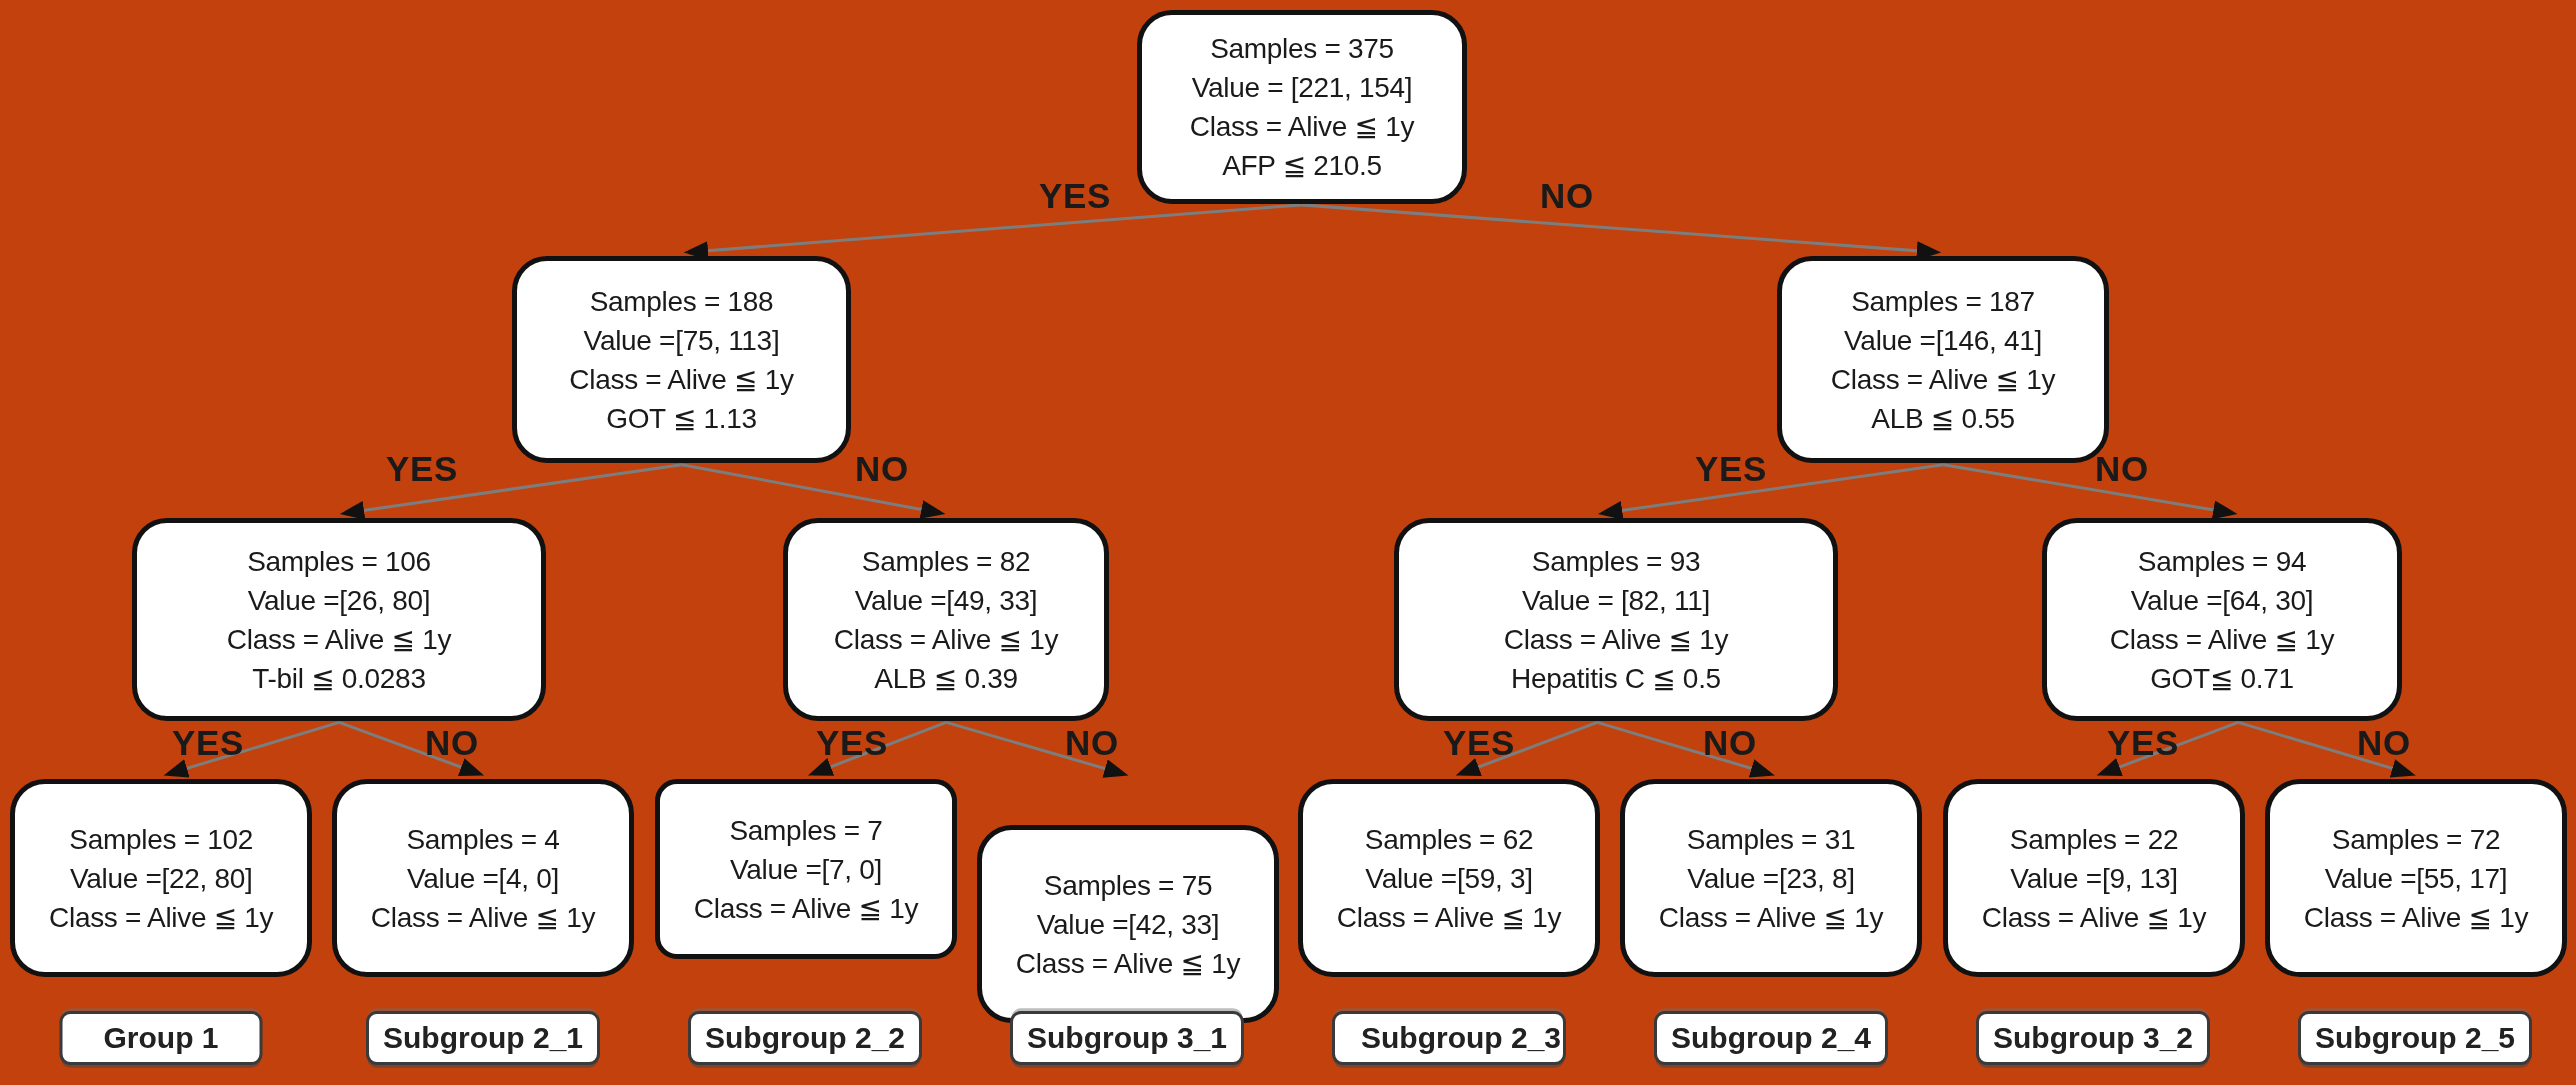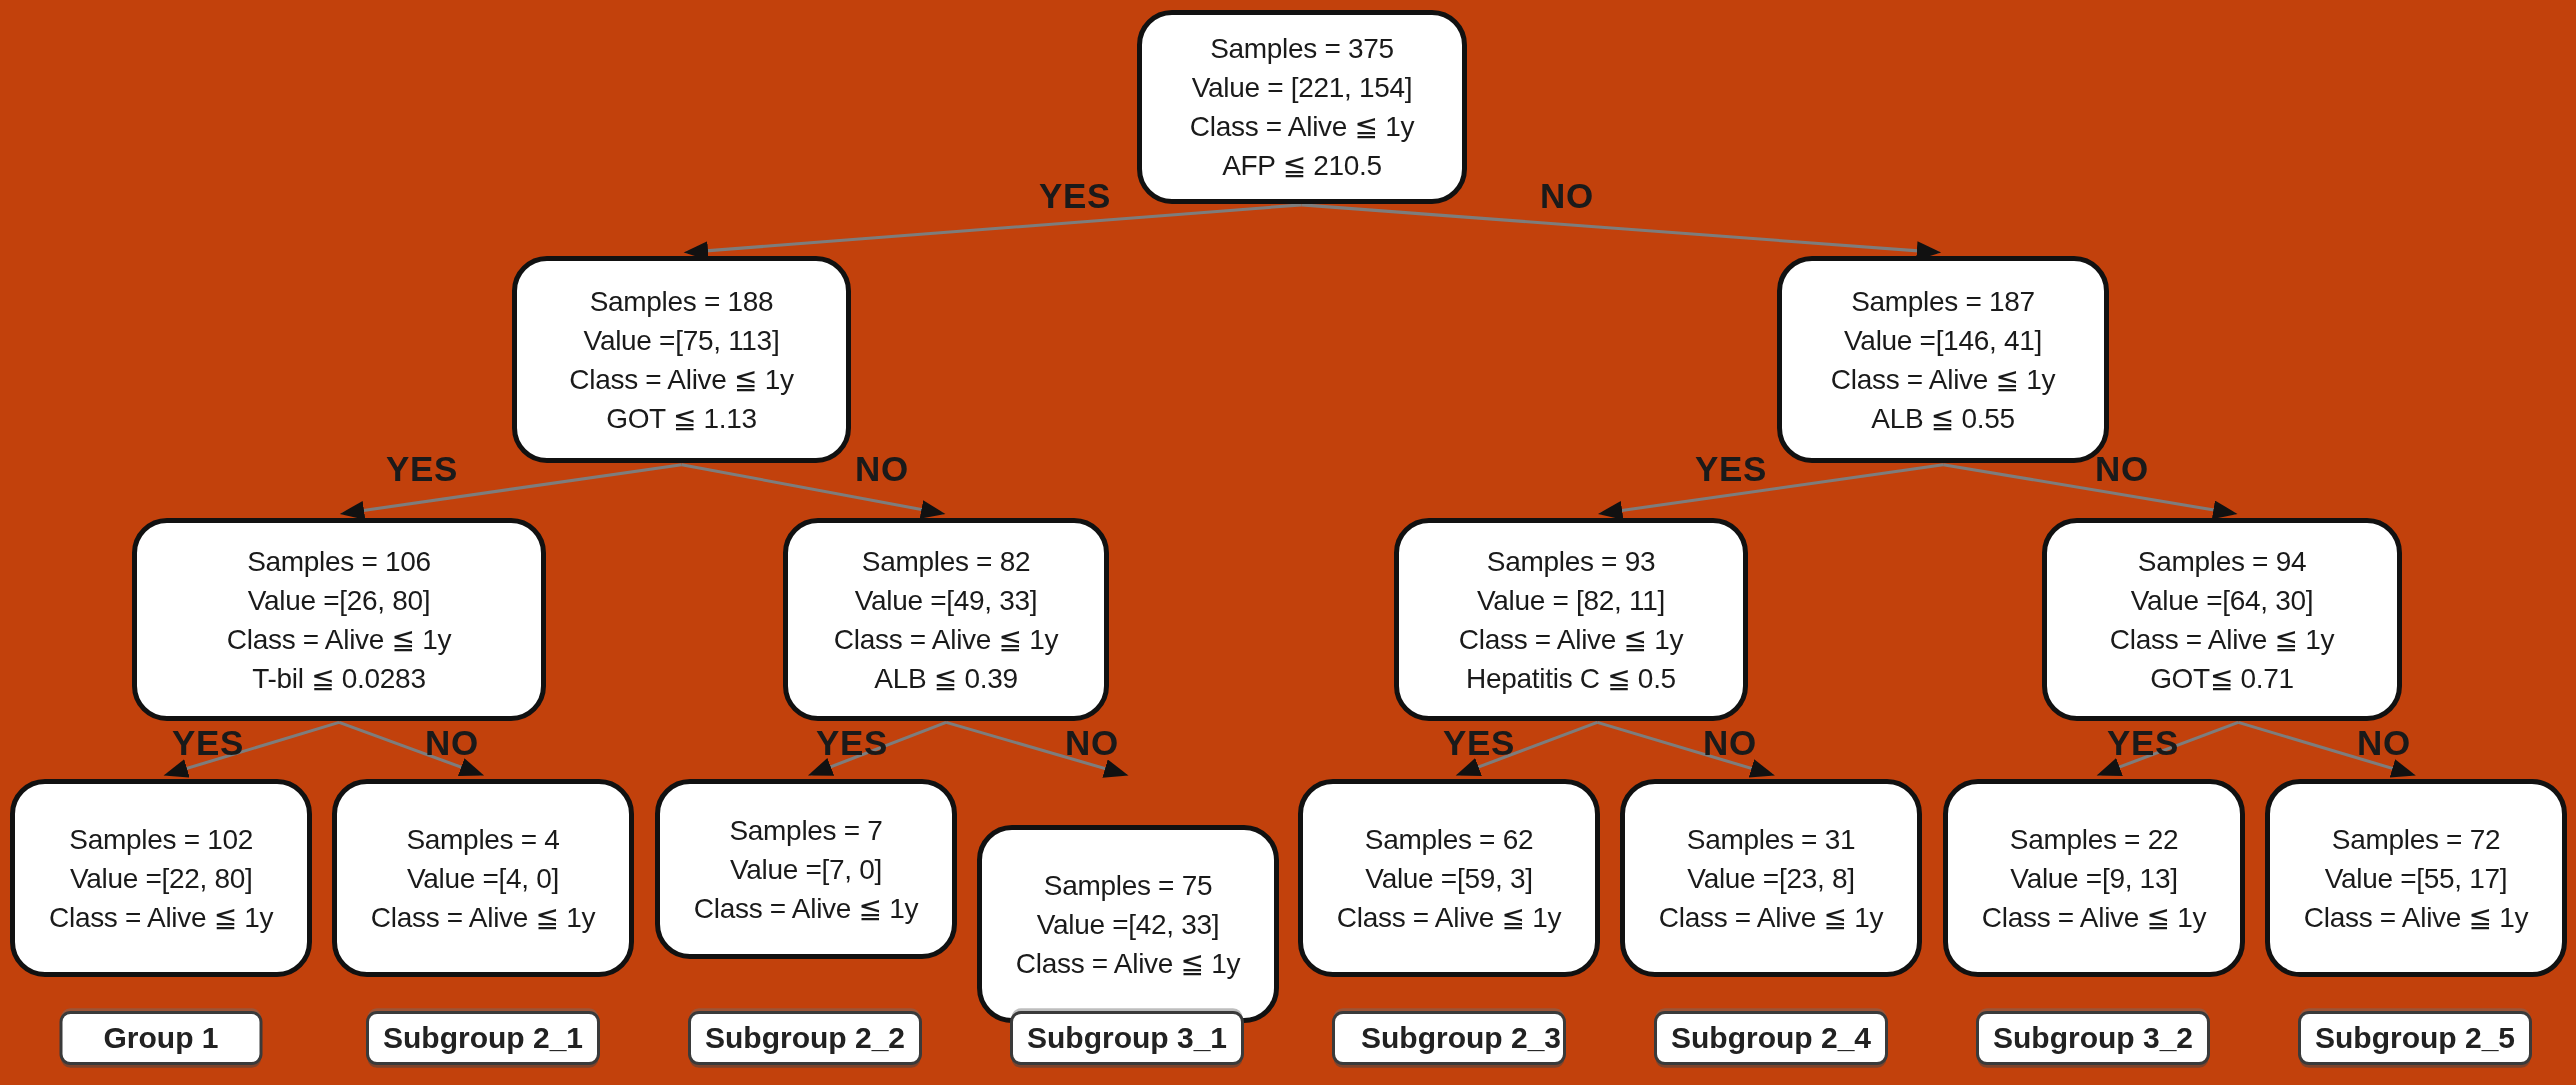--- a/index.html
+++ b/index.html
@@ -37,25 +37,25 @@
     line-height: 39px;
     letter-spacing: -0.3px;
     white-space: nowrap;
   }
   
   .pos-root     { left: 1137px; top: 9.5px;  width: 330px; height: 194px; }
   .pos-l2-left  { left: 512px;  top: 256px; width: 339px; height: 207px; }
   .pos-l2-right { left: 1777px; top: 256px; width: 332px; height: 207px; }
   .pos-l3-1     { left: 132px;  top: 518px; width: 414px; height: 203px; }
   .pos-l3-2     { left: 783px; top: 518px; width: 326px; height: 203px; }
-  .pos-l3-3     { left: 1394px; top: 518px; width: 354px; height: 203px; }
+  .pos-l3-3     { left: 1394px; top: 518px; width: 444px; height: 203px; }
   .pos-l3-4     { left: 2042px; top: 518px; width: 360px; height: 203px; }
   .pos-leaf-1   { left: 10.2px;   top: 779px; width: 302px; height: 198px; }
   .pos-leaf-2   { left: 332px;  top: 779px; width: 302px; height: 198px; }
-  .pos-leaf-3   { left: 655px;  top: 779px; width: 302px; height: 180px; }
+  .pos-leaf-3   { left: 655px;  top: 779px; width: 302px; height: 180px; border-radius: 22px; }
   .pos-leaf-4   { left: 977px; top: 825px; width: 302px; height: 198px; }
   .pos-leaf-5   { left: 1298px; top: 779px; width: 302px; height: 198px; }
   .pos-leaf-6   { left: 1620px; top: 779px; width: 302px; height: 198px; }
   .pos-leaf-7   { left: 1943px; top: 779px; width: 302px; height: 198px; }
   .pos-leaf-8   { left: 2265px; top: 779px; width: 302px; height: 198px; }
 
   .branch {
     position: absolute;
     transform: translate(-50%, -50%);
     font-size: 35px;

